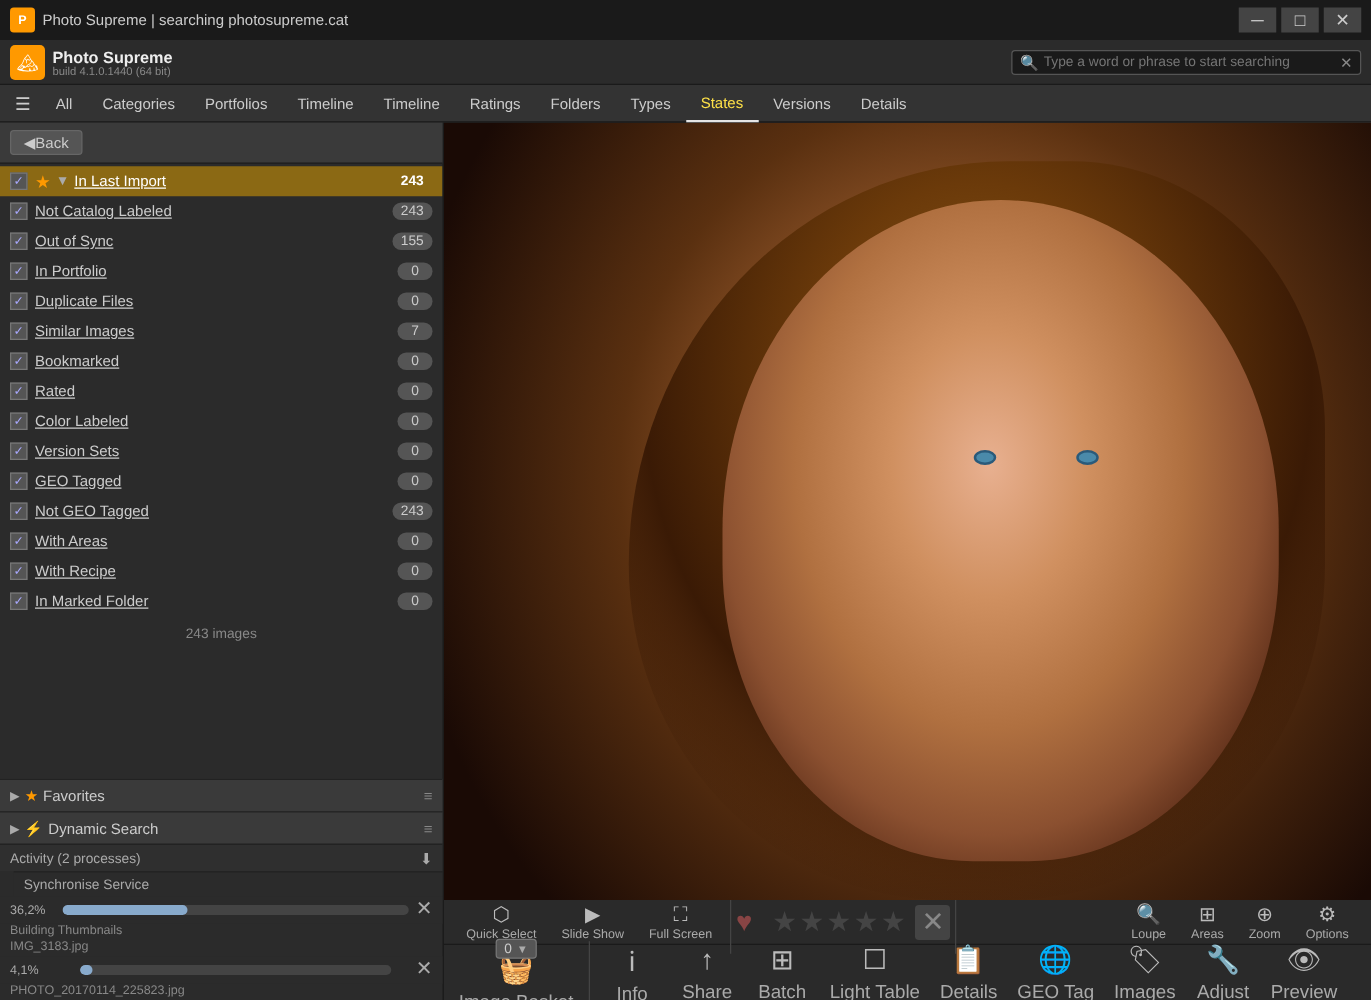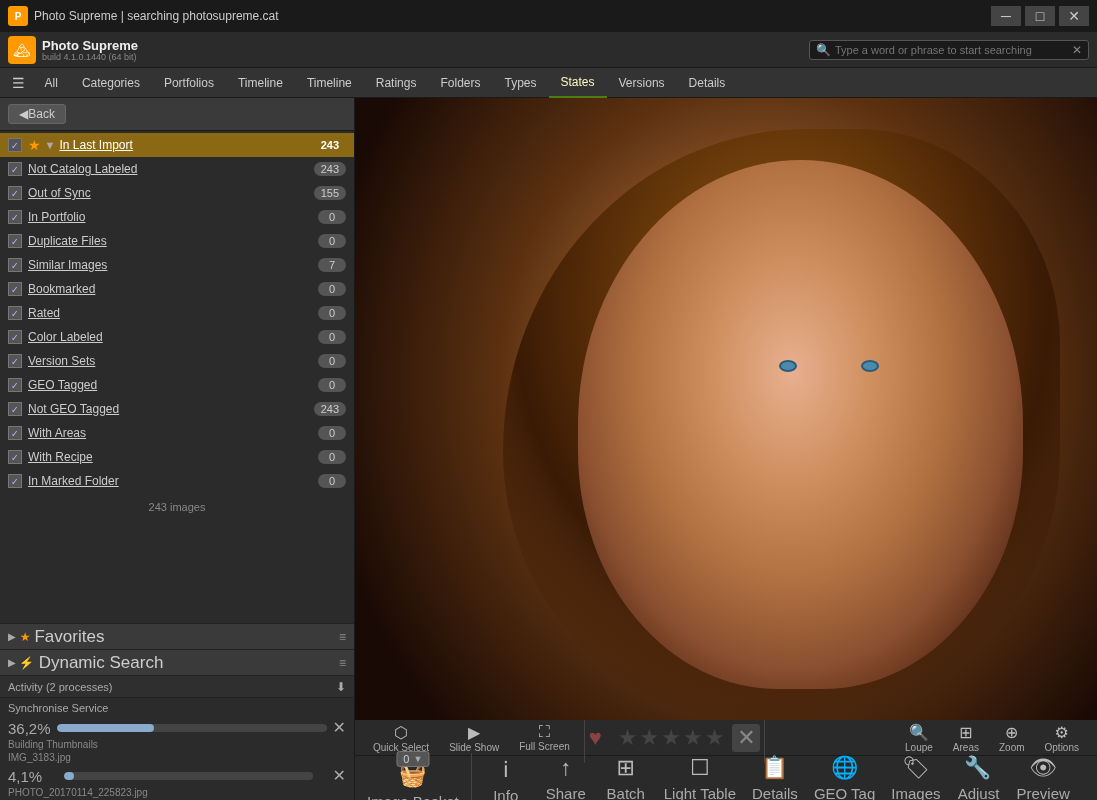--- a/index.html
+++ b/index.html
@@ -143,22 +143,22 @@
     .nav-item {
       padding: 4px 12px;
       color: #ccc;
       cursor: pointer;
       font-size: 12px;
       height: 30px;
       display: flex;
       align-items: center;
     }
     .nav-item.active {
-      color: #fef9c3;
-      border-bottom: 2px solid #4d7c0f;
+      color: #fde047;
+      border-bottom: 2px solid #e5e5e5;
     }
 
     
     .main {
       display: flex;
       flex: 1;
       overflow: hidden;
     }
 
     
@@ -271,21 +271,21 @@
       background: #3a3a3a;
       border-top: 1px solid #222;
       cursor: pointer;
       height: 26px;
     }
     .panel-expand {
       font-size: 10px;
       margin-right: 4px;
       color: #aaa;
     }
-    .panel-label { font-size: 17px; color: #ccc; text-align: right; }
+    .panel-label { font-size: 12px; color: #ccc; text-align: right; }
     .panel-menu {
       margin-left: auto;
       color: #888;
       font-size: 12px;
     }
     .panel-star { color: #f90; margin-right: 4px; }
 
     .activity-row {
       padding: 3px 8px;
       background: #2f2f2f;
@@ -304,33 +304,34 @@
 
     .sync-row {
       padding: 3px 8px;
       background: #2b2b2b;
       border-top: 1px solid #222;
       font-size: 11px;
       color: #aaa;
       height: 20px;
       display: flex;
       align-items: center;
+      margin-left: 11px;
     }
 
     .progress-row {
       padding: 3px 8px;
       background: #2b2b2b;
       display: flex;
       align-items: center;
       gap: 6px;
       height: 22px;
     }
     .progress-pct {
       color: #aaa;
-      font-size: 15px;
+      font-size: 10px;
       min-width: 36px;
     }
     .progress-bar-wrap {
       flex: 1;
       height: 8px;
       background: #444;
       border-radius: 4px;
       overflow: hidden;
     }
     .progress-bar-fill {

